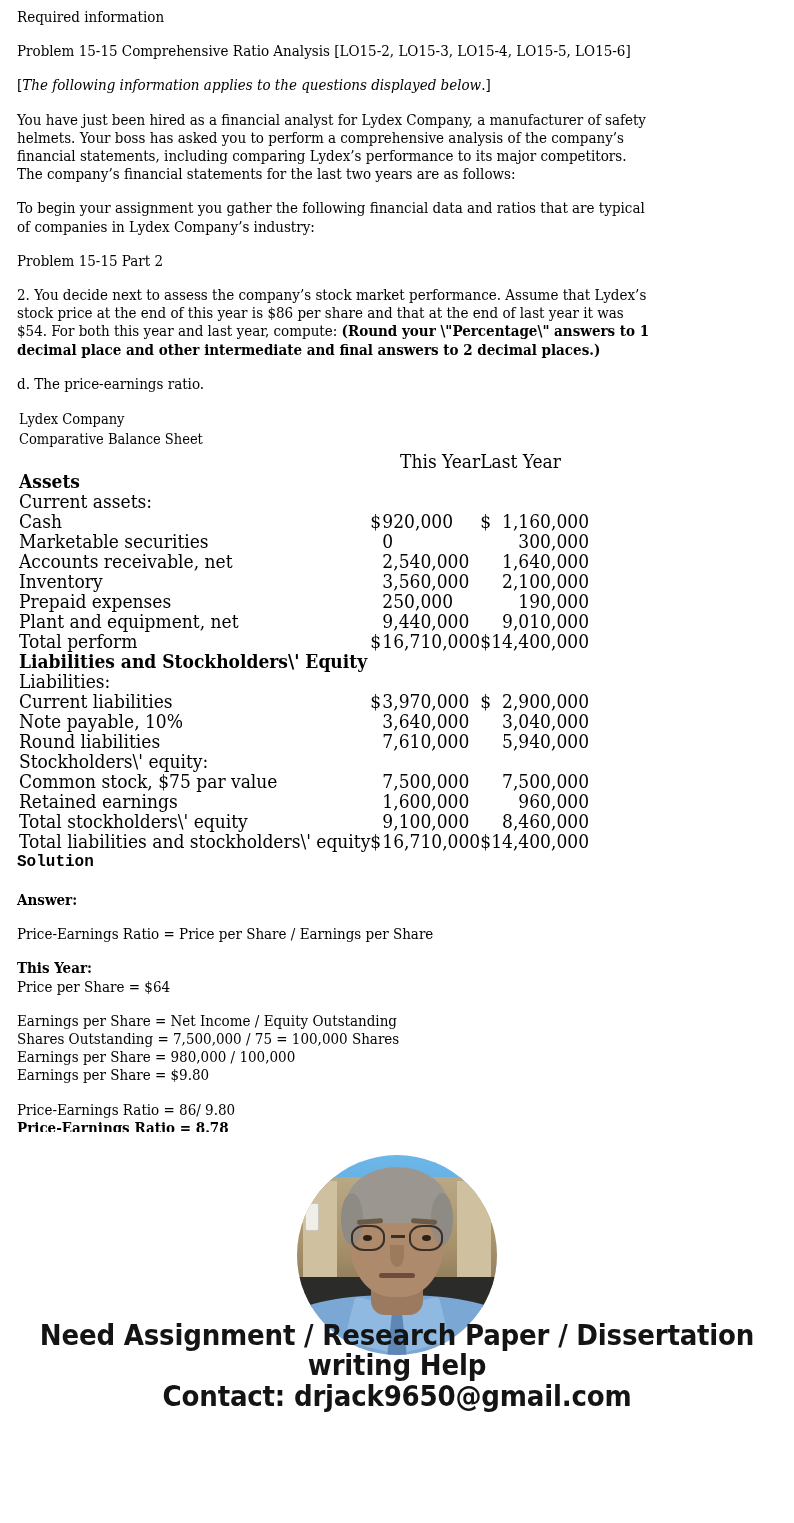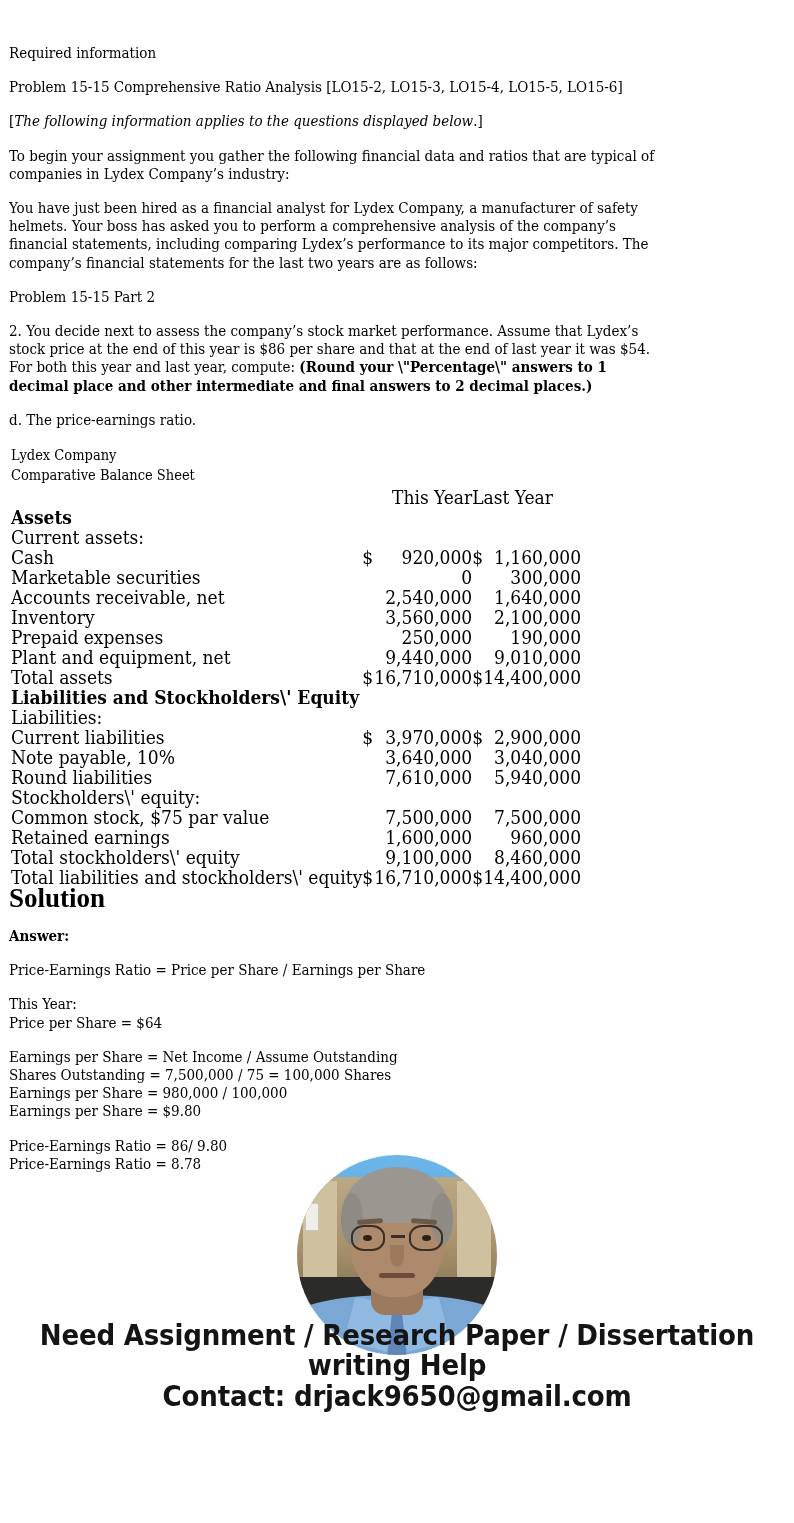--- a/index.html
+++ b/index.html
@@ -17,22 +17,21 @@
     color: #000000;
   }
 
   
   #doc {
     position: absolute;
     left: 0; top: 0;
     width: 702px;
     height: 1132px;
     overflow: hidden;
-    padding: 0;
-    margin-top: 44px;
+    padding: 8px;
   }
 
   .para {
     font-family: "DejaVu Serif Condensed", "DejaVu Serif", "Liberation Serif", serif;
     font-size: 15px;
     line-height: 18.2px;
     margin: 0 0 16px 0;
     padding: 0 40px 0 9px;
     text-align: left;
     font-stretch: condensed;
@@ -59,45 +58,45 @@
   table.bs-table td, table.bs-table th {
     padding: 0;
     margin: 0;
     font-weight: normal;
     vertical-align: bottom;
     white-space: nowrap;
     height: 20px;
   }
   td.c-label   { width: 263px; text-align: left; padding-right: 2px; }
   td.c-cur1    { width: 12px;  text-align: left;  }
-  td.c-val1    { width: 96px;  text-align: right; padding-right: 1px; }
+  td.c-val1    { width: 96px;  text-align: left; padding-right: 1px; }
   td.c-cur2    { width: 11px;  text-align: left;  }
   td.c-val2    { width: 78px;  text-align: right; }
   th.c-head1   { text-align: right; font-weight: normal; }
   th.c-head2   { text-align: left;  font-weight: normal; }
   tr.section td { font-weight: bold; }
 
   
   #solution { padding: 0 40px 0 9px; }
   h2.sol-head {
-    font-family: Liberation Serif, serif;
-    font-size: 27px;
+    font-family: Liberation Mono, monospace;
+    font-size: 16px;
     font-weight: bold;
     margin: 0 0 18px 0;
     line-height: 22px;
   }
   .sol-p {
     font-family: "DejaVu Serif Condensed", "DejaVu Serif", "Liberation Serif", serif;
     font-size: 15px;
     line-height: 18.2px;
     margin: 0 0 16px 0;
   }
   .sol-p.grp { margin-bottom: 16px; }
   .sol-p .ln { display: block; }
-  .sol-p .ln.b { font-weight: normal; }
+  .sol-p .ln.b { font-weight: bold; }
 
   
   #avatar-wrap {
     position: absolute;
     left: 297px;
     top: 1155px;
     width: 200px;
     height: 200px;
   }
   #avatar {
@@ -231,23 +230,23 @@
 <body>
 
 <div id="doc">
 
   <p class="para">Required information</p>
 
   <p class="para">Problem 15-15 Comprehensive Ratio Analysis [LO15-2, LO15-3, LO15-4, LO15-5, LO15-6]</p>
 
   <p class="para"><span>[</span><span class="italic">The following information applies to the questions displayed below</span><span>.]</span></p>
 
+  <p class="para">You have just been hired as a financial analyst for Lydex Company, a manufacturer of safety helmets. Your boss has asked you to perform a comprehensive analysis of the company’s financial statements, including comparing Lydex’s performance to its major competitors. The company’s financial statements for the last two years are as follows:</p>
+
   <p class="para">To begin your assignment you gather the following financial data and ratios that are typical of companies in Lydex Company’s industry:</p>
-
-  <p class="para">You have just been hired as a financial analyst for Lydex Company, a manufacturer of safety helmets. Your boss has asked you to perform a comprehensive analysis of the company’s financial statements, including comparing Lydex’s performance to its major competitors. The company’s financial statements for the last two years are as follows:</p>
 
   <p class="para">Problem 15-15 Part 2</p>
 
   <p class="para"><span>2. You decide next to assess the company’s stock market performance. Assume that Lydex’s stock price at the end of this year is $86 per share and that at the end of last year it was $54. For both this year and last year, compute: </span><span class="bold">(Round your \"Percentage\" answers to 1 decimal place and other intermediate and final answers to 2 decimal places.)</span></p>
 
   <p class="para">d. The price-earnings ratio.</p>
 
   <div id="bs">
     <div class="title-line">Lydex Company</div>
     <div class="title-line">Comparative Balance Sheet</div>
@@ -311,21 +310,21 @@
             <td class="c-val2">190,000</td>
           </tr>
           <tr>
             <td class="c-label">Plant and equipment, net</td>
             <td class="c-cur1"></td>
             <td class="c-val1">9,440,000</td>
             <td class="c-cur2"></td>
             <td class="c-val2">9,010,000</td>
           </tr>
           <tr>
-            <td class="c-label">Total assets</td>
+            <td class="c-label">Total perform</td>
             <td class="c-cur1">$</td>
             <td class="c-val1">16,710,000</td>
             <td class="c-cur2">$</td>
             <td class="c-val2">14,400,000</td>
           </tr>
           <tr class="section">
             <td class="c-label">Liabilities and Stockholders\' Equity</td>
             <td class="c-cur1"></td>
             <td class="c-val1"></td>
             <td class="c-cur2"></td>
@@ -400,21 +399,21 @@
 
   <div id="solution">
     <h2 class="sol-head">Solution</h2>
     <p class="sol-p bold">Answer:</p>
     <p class="sol-p">Price-Earnings Ratio = Price per Share / Earnings per Share</p>
     <p class="sol-p grp">
       <span class="ln b">This Year:</span>
       <span class="ln">Price per Share = $64</span>
     </p>
     <p class="sol-p grp">
-      <span class="ln">Earnings per Share = Net Income / Assume Outstanding</span>
+      <span class="ln">Earnings per Share = Net Income / Equity Outstanding</span>
       <span class="ln">Shares Outstanding = 7,500,000 / 75 = 100,000 Shares</span>
       <span class="ln">Earnings per Share = 980,000 / 100,000</span>
       <span class="ln">Earnings per Share = $9.80</span>
     </p>
     <p class="sol-p">
       <span class="ln">Price-Earnings Ratio = 86/ 9.80</span>
       <span class="ln b">Price-Earnings Ratio = 8.78</span>
     </p>
   </div>
 

